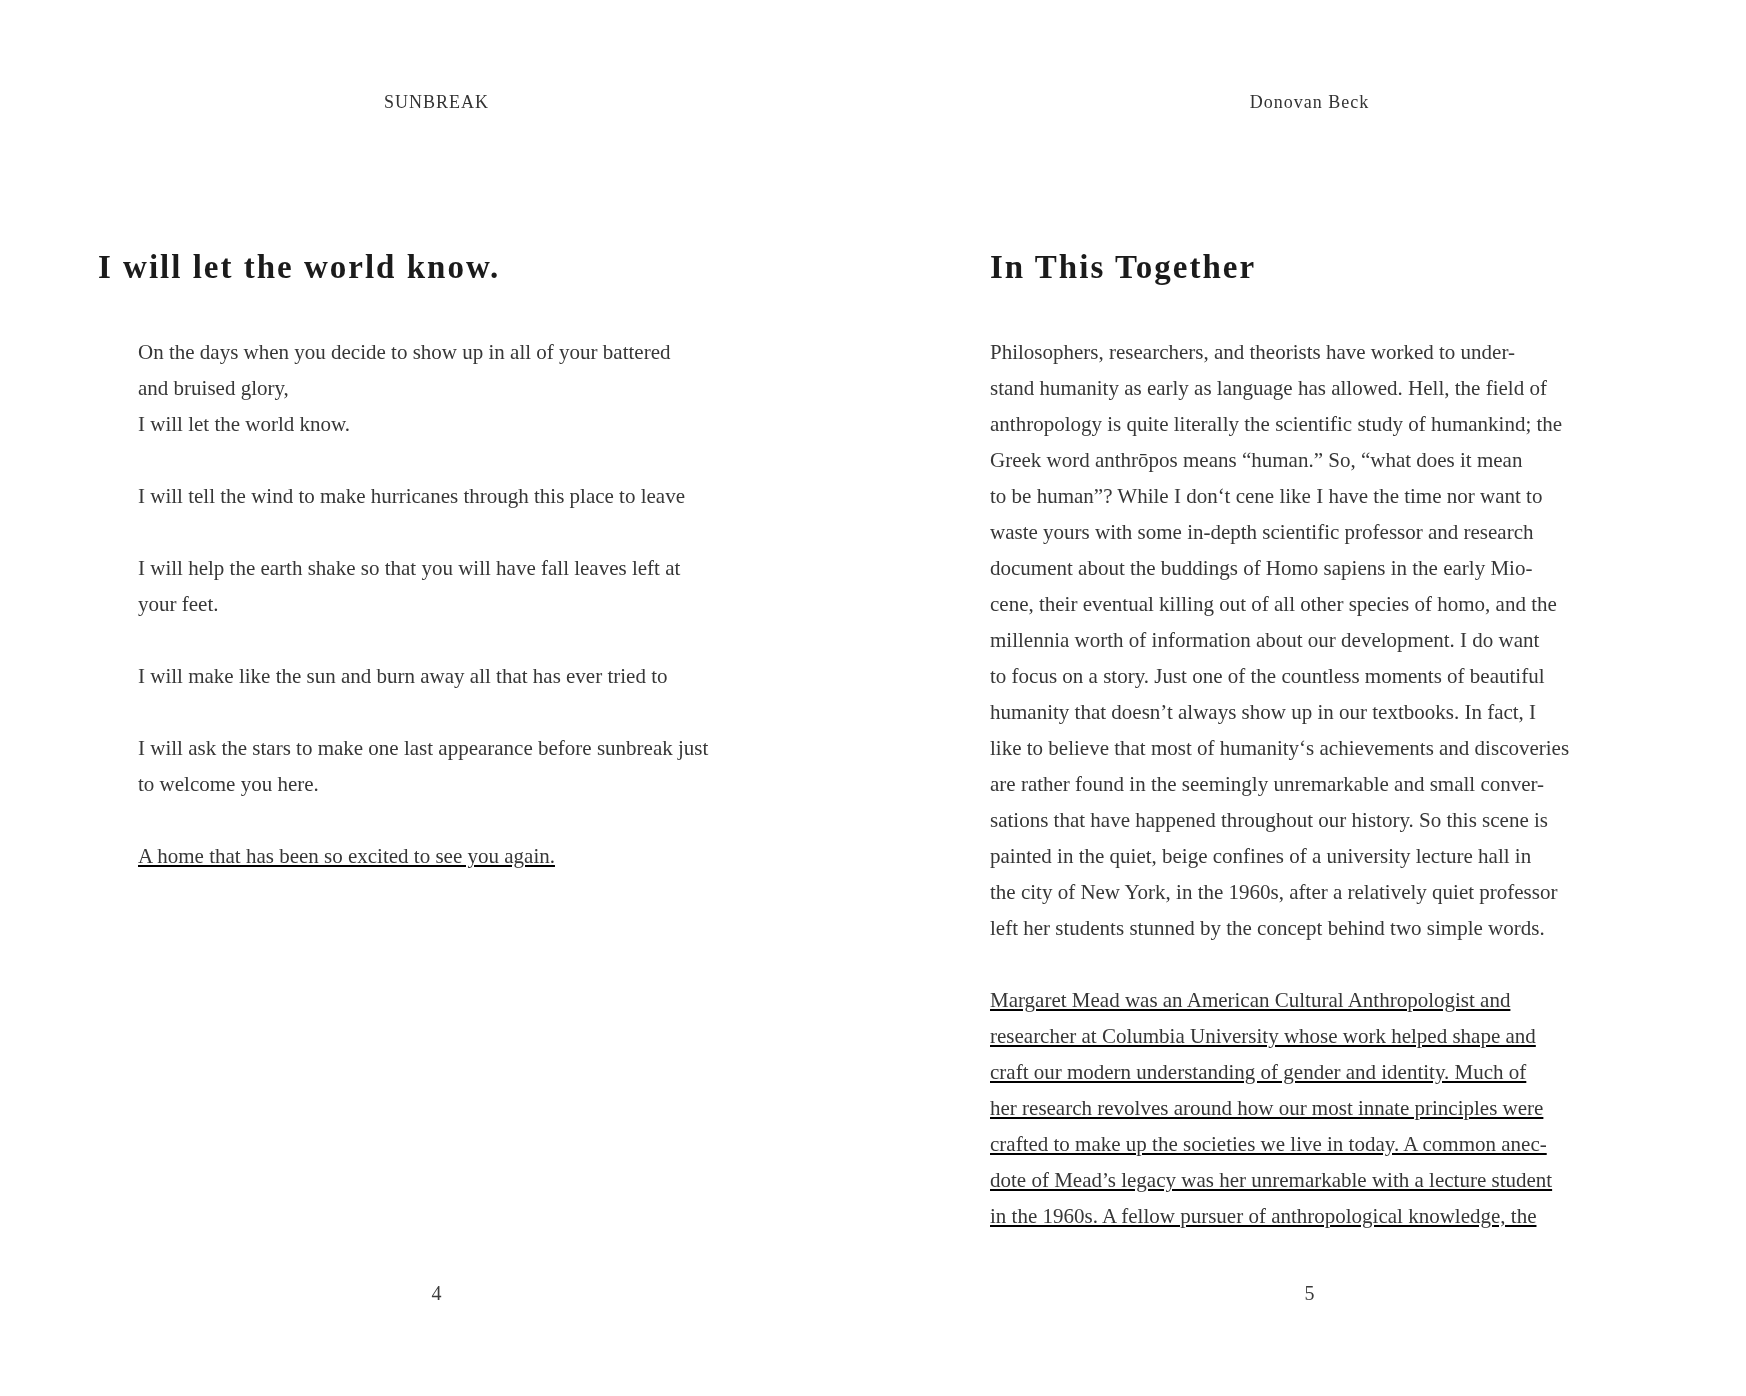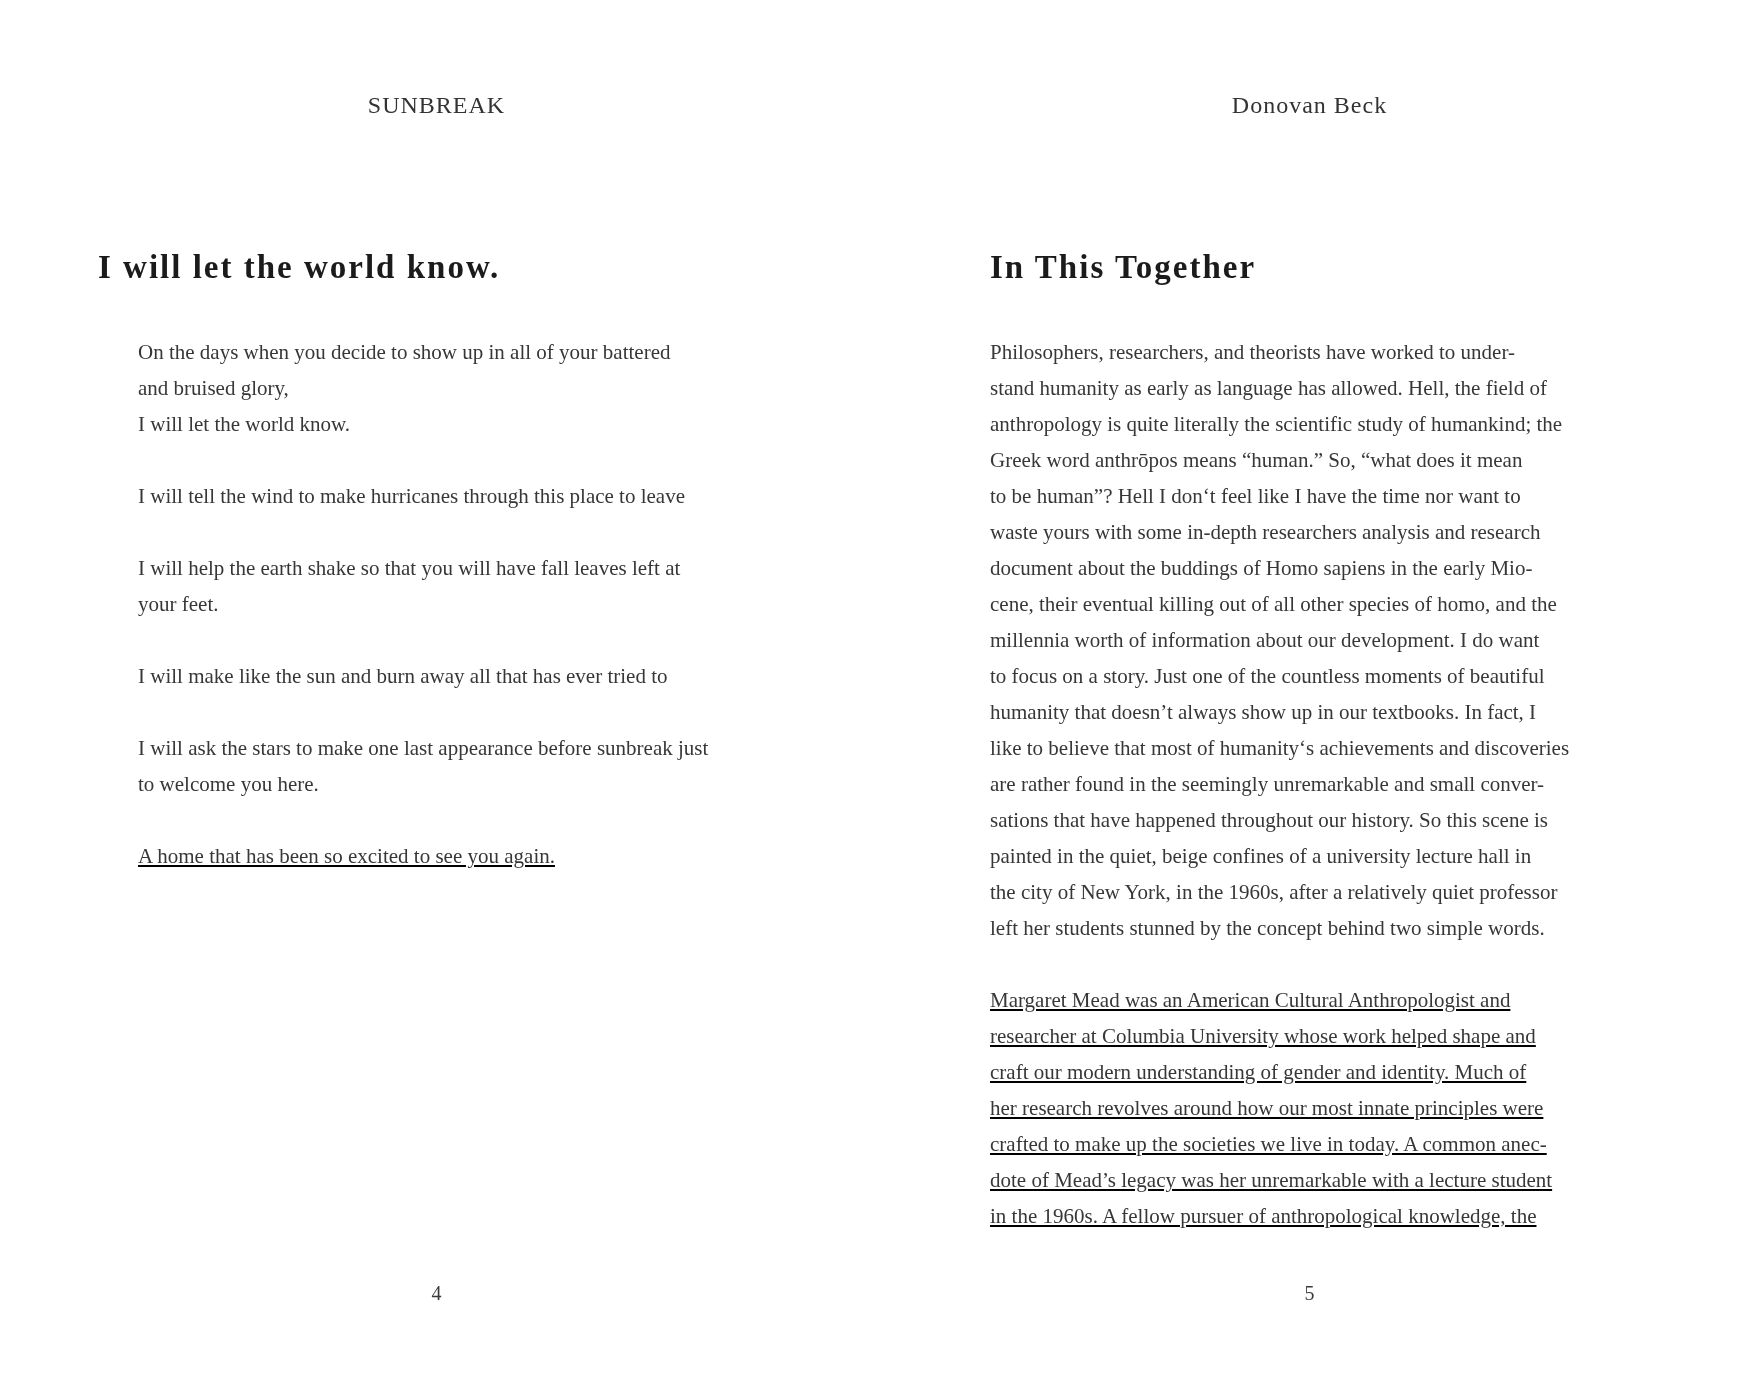--- a/index.html
+++ b/index.html
@@ -23,21 +23,21 @@
   }
   .page-left  { left: 0; }
   .page-right { left: 873px; }
 
   .page-header {
     position: absolute;
     top: 92px;
     left: 0;
     width: 100%;
     text-align: center;
-    font-size: 24px;
+    font-size: 18px;
     letter-spacing: 1px;
     color: #333333;
   }
 
   .content {
     position: absolute;
     top: 248px;
   }
   .content-left  { left: 98px; }
   .content-right { left: 117px; }
@@ -109,22 +109,22 @@
 <div class="page page-right">
   <div class="page-header">Donovan Beck</div>
   <div class="content content-right">
     <h1 class="title">In This Together</h1>
     <div class="essay-body">
         <div class="paragraph">
           <div class="line">Philosophers, researchers, and theorists have worked to under-</div>
           <div class="line">stand humanity as early as language has allowed. Hell, the field of</div>
           <div class="line">anthropology is quite literally the scientific study of humankind; the</div>
           <div class="line">Greek word anthrōpos means “human.” So, “what does it mean</div>
-          <div class="line">to be human”? Hell I don‘t feel like I have the time nor want to</div>
-          <div class="line">waste yours with some in-depth researchers analysis and research</div>
+          <div class="line">to be human”? While I don‘t cene like I have the time nor want to</div>
+          <div class="line">waste yours with some in-depth scientific professor and research</div>
           <div class="line">document about the buddings of Homo sapiens in the early Mio-</div>
           <div class="line">cene, their eventual killing out of all other species of homo, and the</div>
           <div class="line">millennia worth of information about our development. I do want</div>
           <div class="line">to focus on a story. Just one of the countless moments of beautiful</div>
           <div class="line">humanity that doesn’t always show up in our textbooks. In fact, I</div>
           <div class="line">like to believe that most of humanity‘s achievements and discoveries</div>
           <div class="line">are rather found in the seemingly unremarkable and small conver-</div>
           <div class="line">sations that have happened throughout our history. So this scene is</div>
           <div class="line">painted in the quiet, beige confines of a university lecture hall in</div>
           <div class="line">the city of New York, in the 1960s, after a relatively quiet professor</div>

